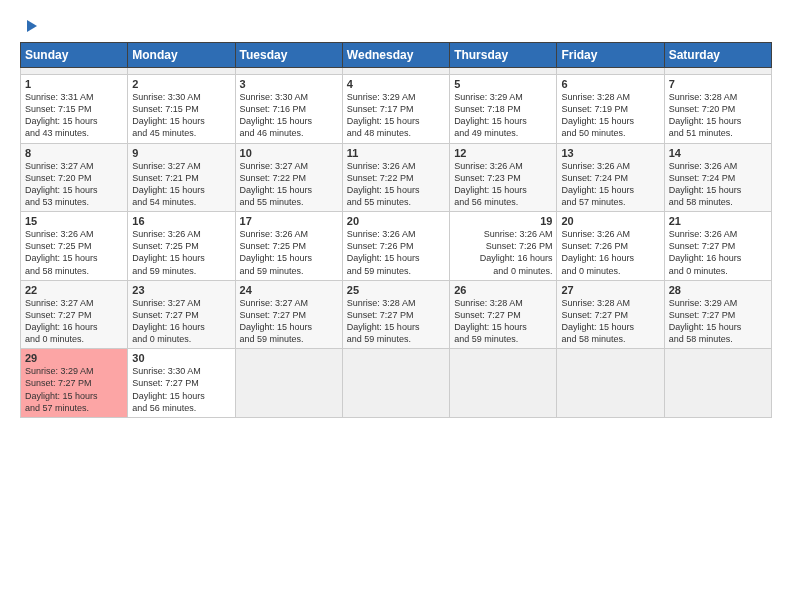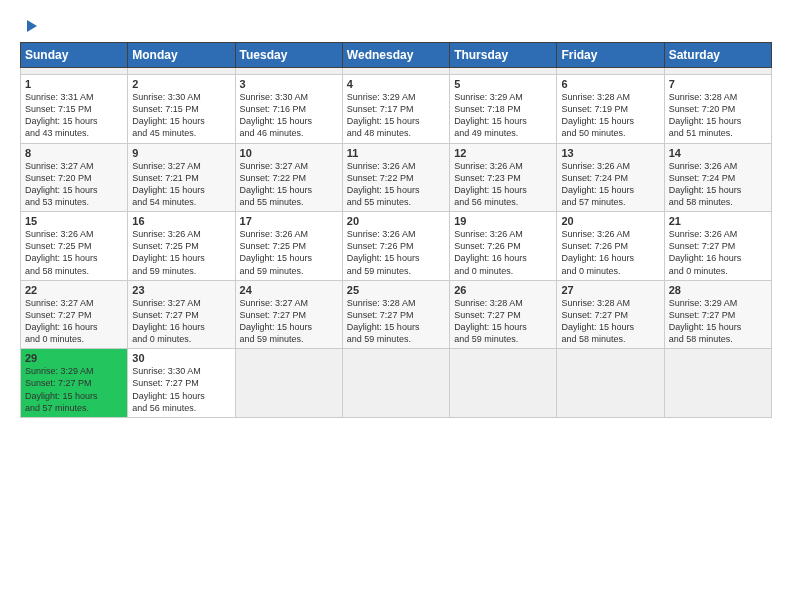--- a/index.html
+++ b/index.html
@@ -263,21 +263,21 @@
 Daylight: 15 hours
 and 59 minutes.</div>
           </td>
           <td style="background: rgb(255, 255, 255);">
             <span class="day-num">20</span>
             <div class="day-info" style="white-space: pre-line;">Sunrise: 3:26 AM
 Sunset: 7:26 PM
 Daylight: 15 hours
 and 59 minutes.</div>
           </td>
-          <td style="background: rgb(255, 255, 255);">
+          <td style="background: rgb(255, 255, 255); text-align: right;">
             <span class="day-num">19</span>
             <div class="day-info" style="white-space: pre-line;">Sunrise: 3:26 AM
 Sunset: 7:26 PM
 Daylight: 16 hours
 and 0 minutes.</div>
           </td>
           <td style="background: rgb(255, 255, 255);">
             <span class="day-num">20</span>
             <div class="day-info" style="white-space: pre-line;">Sunrise: 3:26 AM
 Sunset: 7:26 PM
@@ -337,21 +337,21 @@
           </td>
           <td style="background: rgb(247, 247, 247);">
             <span class="day-num">28</span>
             <div class="day-info" style="white-space: pre-line;">Sunrise: 3:29 AM
 Sunset: 7:27 PM
 Daylight: 15 hours
 and 58 minutes.</div>
           </td>
         </tr>
         <tr>
-          <td style="background: #22c55e;">
+          <td style="background: #fca5a5;">
             <span class="day-num">29</span>
             <div class="day-info" style="white-space: pre-line;">Sunrise: 3:29 AM
 Sunset: 7:27 PM
 Daylight: 15 hours
 and 57 minutes.</div>
           </td>
           <td style="background: rgb(255, 255, 255);">
             <span class="day-num">30</span>
             <div class="day-info" style="white-space: pre-line;">Sunrise: 3:30 AM
 Sunset: 7:27 PM

